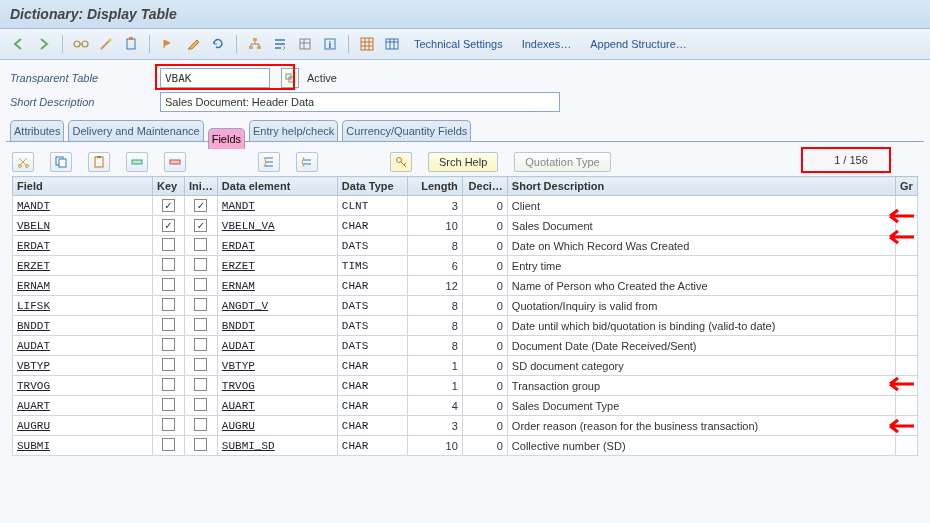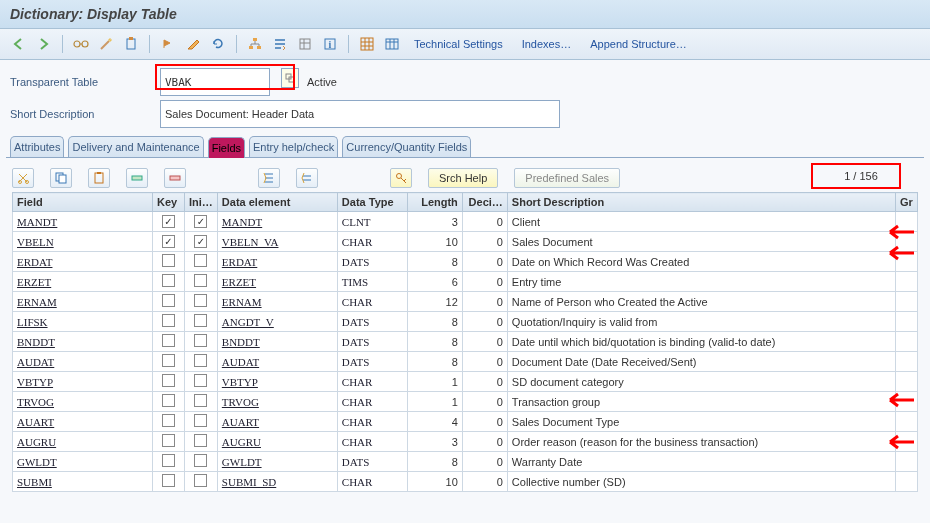--- a/index.html
+++ b/index.html
@@ -37,26 +37,26 @@
     cursor: pointer;
   }
   .tb-sep { width: 1px; height: 18px; background: #a8c1d6; margin: 0 4px; }
   .tb-link { color: #2454a0; cursor: pointer; padding: 0 8px; font-size: 11px; }
 
   .header-fields {
     padding: 8px 10px 4px 10px;
     background: #f6f8fb;
   }
   .hf-row { display: flex; align-items: center; margin-bottom: 4px; }
-  .hf-label { width: 150px; color: #3b5a80; }
+  .hf-label { width: 150px; color: #3b5a80; font-style: italic; }
   .hf-input {
     border: 1px solid #8ea8c6;
     background: #fff;
     padding: 2px 4px;
-    height: 28px;
+    height: 20px;
     font-size: 11px;
     font-family: "Lucida Console", monospace;
     color: #333;
   }
   .table-name-wrap { position: relative; width: 135px; margin-right: 12px; }
   .red-box { border: 2px solid red; position: absolute; }
 
   .tabs {
     display: flex;
     padding: 0 10px;
@@ -68,24 +68,24 @@
     border: 1px solid #8ea8c6;
     border-bottom: none;
     margin-right: 4px;
     border-radius: 5px 5px 0 0;
     background: linear-gradient(#e5eef7, #d5e3f1);
     color: #3b5a80;
     cursor: pointer;
     font-size: 11px;
   }
   .tab.active {
-    background: #be185d;
+    background: #f9a8d4;
     color: #000;
     position: relative;
-    top: 1px;
+    top: 8px;
   }
 
   .tab-body {
     border-top: 1px solid #8ea8c6;
     margin: 0 6px;
     padding: 10px 6px 0 6px;
     background: #f6f8fb;
   }
 
   .grid-toolbar {
@@ -107,21 +107,21 @@
     height: 20px;
     border: 1px solid #b5c7d8;
     border-radius: 2px;
     background: linear-gradient(#fdfde9, #fbf6bf);
     padding: 0 10px;
     display: inline-flex; align-items:center;
     cursor: pointer;
   }
   .counter-box {
     position: absolute;
-    right: 12px;
+    right: 22px;
     top: -2px;
     width: 90px;
     text-align: center;
     padding: 4px 0;
   }
 
   table.grid {
     border-collapse: collapse;
     width: 100%;
     font-size: 11px;
@@ -134,21 +134,21 @@
     color: #333;
     font-weight: bold;
   }
   table.grid td {
     border: 1px solid #cdd8e3;
     padding: 2px 4px;
     background: #fff;
     height: 20px;
     vertical-align: middle;
   }
-  table.grid td.mono { font-family: Liberation Serif, serif; color: #223; }
+  table.grid td.mono { font-family: Liberation Mono, monospace; color: #223; }
   table.grid td.mono u { text-decoration: underline; }
   table.grid td.num { text-align: right; }
   .chk {
     width:13px;height:13px;border:1px solid #888;background:#fff;display:inline-block;
     text-align:center;line-height:11px;font-size:10px;color:#333;
   }
   .chk.checked::after { content:"✓"; }
 
   .arrow-red {
     position: absolute;
@@ -335,21 +335,21 @@
         </svg>
       </span>
     <span style="width:40px"></span>
     <span class="grid-btn" style="background:linear-gradient(#fdfde9,#fbf6bf)">
         <svg width="12" height="12">
           <circle cx="4" cy="4" r="2.5" fill="none" stroke="#c6761f"></circle>
           <path d="M6 6 L11 11 M9 9 L11 7" stroke="#c6761f"></path>
         </svg>
       </span>
     <span class="grid-btn-wide">Srch Help</span>
-    <span class="grid-btn-wide" style="background:linear-gradient(#fdfefe,#eef4e8);color:#888">Predefined Sales</span>
+    <span class="grid-btn-wide" style="background:linear-gradient(#fdfefe,#eef4e8);color:#888">Quotation Type</span>
 
     <span class="counter-box">
       <span class="red-box" style="left:-5px;top:-3px;width:90px;height:26px"></span>
       <span>1  /  156</span>
     </span>
   </div>
 
   <div class="table-wrap">
     <table class="grid">
       <colgroup>
@@ -503,31 +503,20 @@
             <td style="text-align:center"><span class="chk "></span></td>
             <td style="text-align:center"><span class="chk "></span></td>
             <td class="mono"><u>AUGRU</u></td>
             <td class="mono">CHAR</td>
             <td class="num">3</td>
             <td class="num">0</td>
             <td>Order reason (reason for the business transaction)</td>
             <td></td>
           </tr>
           <tr>
-            <td class="mono"><u>GWLDT</u></td>
-            <td style="text-align:center"><span class="chk "></span></td>
-            <td style="text-align:center"><span class="chk "></span></td>
-            <td class="mono"><u>GWLDT</u></td>
-            <td class="mono">DATS</td>
-            <td class="num">8</td>
-            <td class="num">0</td>
-            <td>Warranty Date</td>
-            <td></td>
-          </tr>
-          <tr>
             <td class="mono"><u>SUBMI</u></td>
             <td style="text-align:center"><span class="chk "></span></td>
             <td style="text-align:center"><span class="chk "></span></td>
             <td class="mono"><u>SUBMI_SD</u></td>
             <td class="mono">CHAR</td>
             <td class="num">10</td>
             <td class="num">0</td>
             <td>Collective number (SD)</td>
             <td></td>
           </tr>

